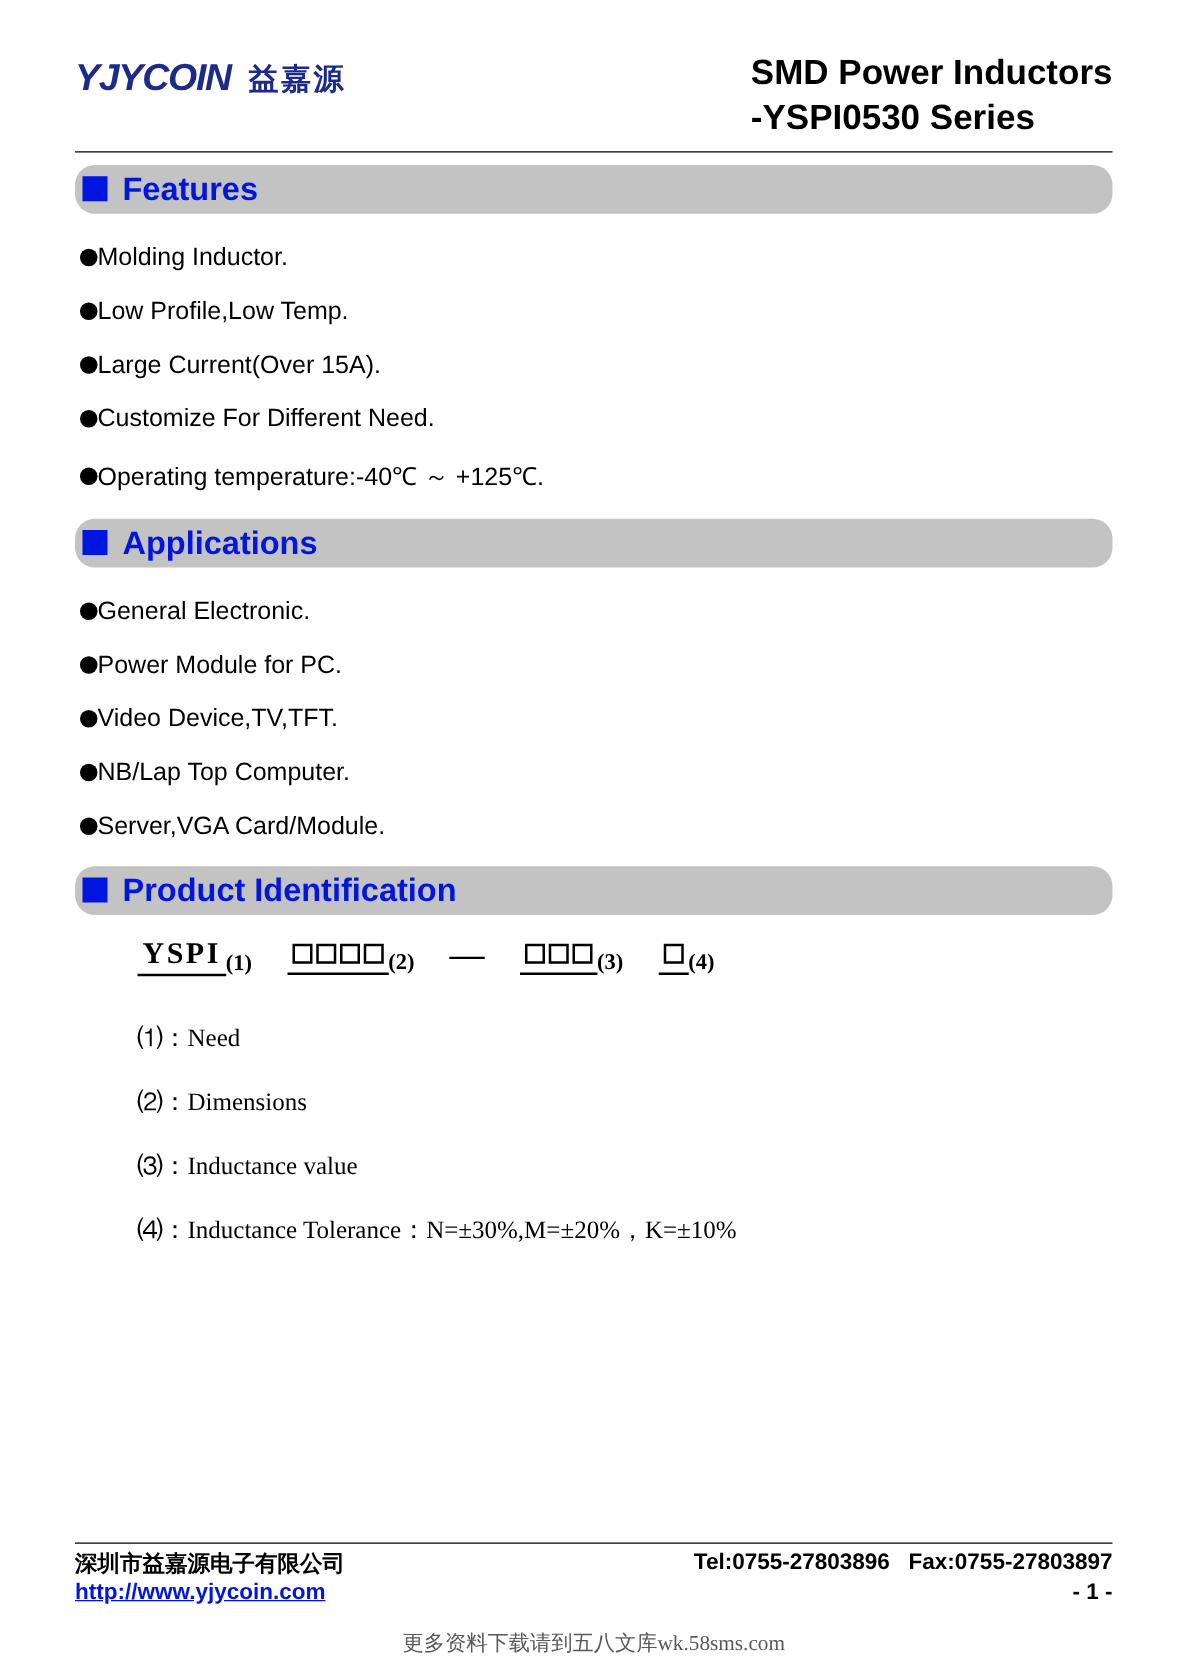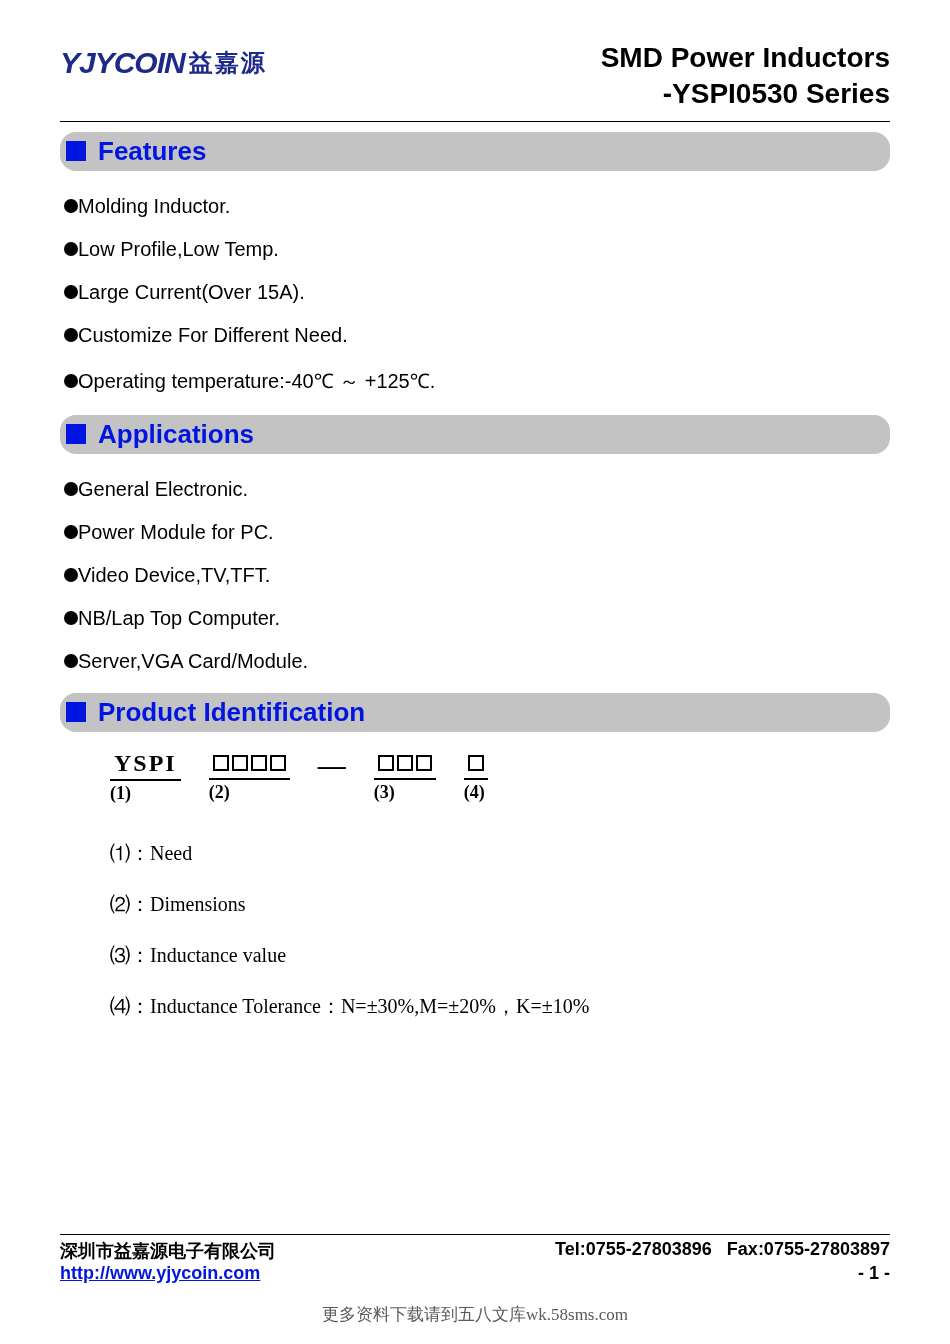--- a/index.html
+++ b/index.html
@@ -13,40 +13,39 @@
     }
     .header {
       display: flex;
       justify-content: space-between;
       align-items: flex-start;
       margin-bottom: 8px;
     }
     .logo {
       display: flex;
       align-items: center;
-      gap: 4px;
+      gap: 14px;
       padding-top: 6px;
     }
     .logo-en {
       font-size: 30px;
       font-weight: 900;
       color: #1e2a8a;
       font-style: italic;
       letter-spacing: -1px;
       font-family: Arial, sans-serif;
     }
     .logo-cn {
       font-size: 24px;
       font-weight: 700;
       color: #1e2a8a;
       font-family: "SimSun", serif;
       letter-spacing: 2px;
     }
     .title {
-      text-align: right;
     }
     .title-line {
       font-size: 28px;
       font-weight: 700;
       color: #000;
       line-height: 1.3;
     }
     .hr-top {
       border: none;
       border-top: 1.5px solid #000;
@@ -92,22 +91,21 @@
     }
     .product-id {
       margin: 18px 0 24px 50px;
       display: flex;
       gap: 28px;
       align-items: flex-start;
       font-family: "Times New Roman", serif;
     }
     .pid-group {
       display: flex;
-      flex-direction: column;
-      align-items: flex-start;
+      align-items: flex-end;
     }
     .pid-top {
       font-size: 24px;
       font-weight: 700;
       letter-spacing: 2px;
       border-bottom: 2px solid #000;
       padding: 0 4px 2px 4px;
       min-height: 30px;
       display: flex;
       align-items: center;

